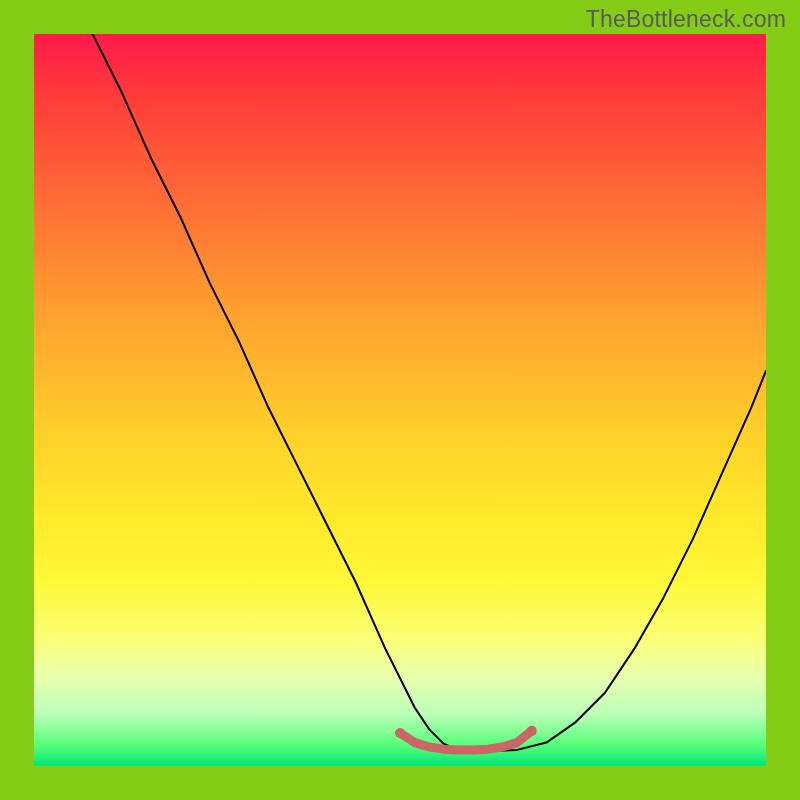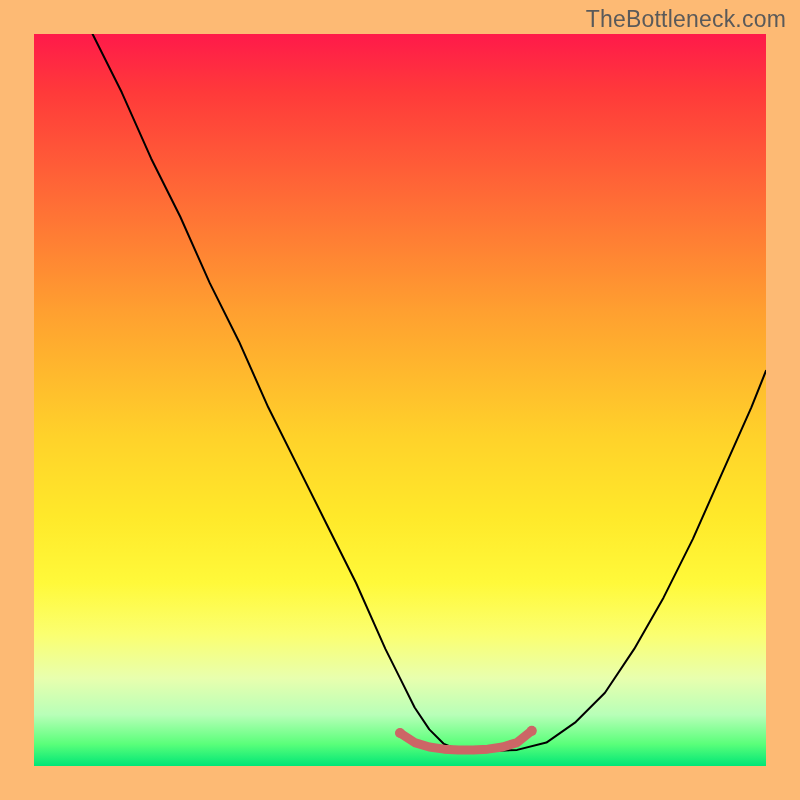--- a/index.html
+++ b/index.html
@@ -8,21 +8,21 @@
     width: 800px;
     height: 800px;
     overflow: hidden;
     background: #000;
     font-family: Arial, Helvetica, sans-serif;
   }
   .frame {
     position: relative;
     width: 800px;
     height: 800px;
-    background: #fdba74;
+    background: #84cc16;
   }
   .plot {
     position: absolute;
     left: 34px;
     top: 34px;
     width: 732px;
     height: 732px;
     background: linear-gradient(
       to bottom,
       #ff1a4a 0%,

